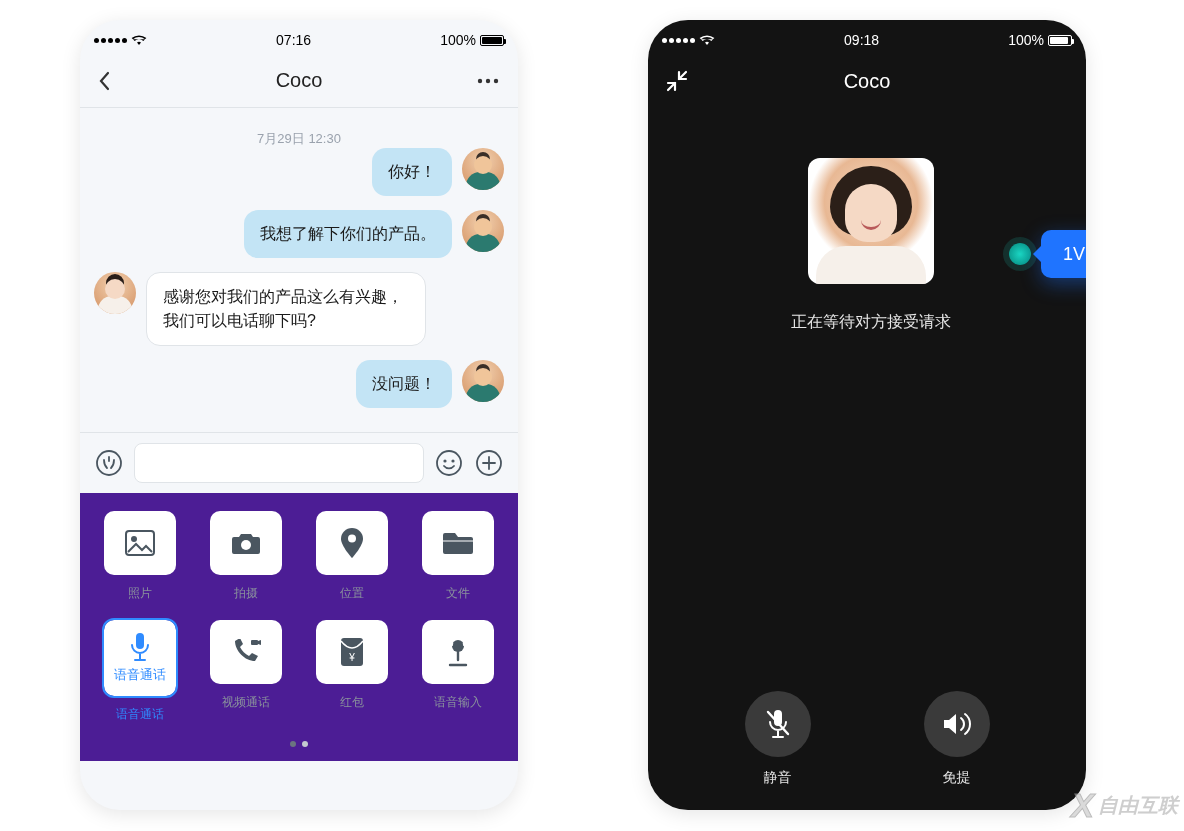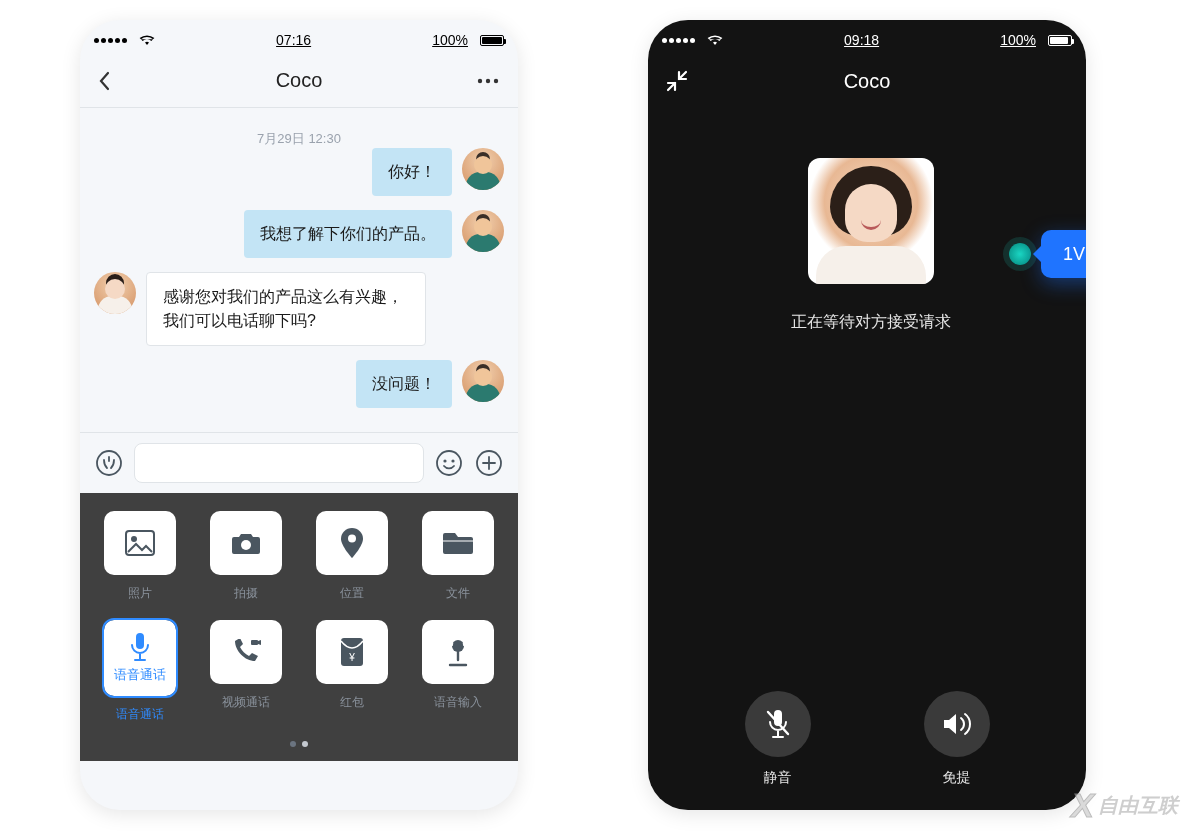--- a/index.html
+++ b/index.html
@@ -26,23 +26,22 @@
 
   
   .status-bar {
     height: 34px;
     display: flex;
     align-items: center;
     justify-content: space-between;
     padding: 6px 14px 0;
     font-size: 14px;
     font-weight: 500;
-    text-decoration: underline;
-  }
-  .status-left, .status-right { display: flex; align-items: center; gap: 12px; }
+  }
+  .status-left, .status-right { display: flex; align-items: center; gap: 4px; }
   .dots { display: flex; gap: 2px; }
   .dot { width: 5px; height: 5px; border-radius: 50%; background: #000; }
   .phone.dark .dot { background: #fff; }
   .battery-body {
     width: 24px; height: 11px; border: 1px solid #000; border-radius: 2px;
     position: relative; display: inline-block; vertical-align: middle;
   }
   .battery-body::after {
     content: ""; position: absolute; right: -3px; top: 3px;
     width: 2px; height: 5px; background: #000; border-radius: 0 1px 1px 0;
@@ -86,40 +85,40 @@
   .avatar.female::after {
     content: ""; position: absolute; left: 50%; top: 16%; transform: translateX(-50%);
     width: 20px; height: 20px; background: #f5d9c5; border-radius: 50%;
     box-shadow: 0 -6px 0 -1px #2a1e18;
   }
   .avatar.female::before {
     content: ""; position: absolute; left: 50%; bottom: -4px; transform: translateX(-50%);
     width: 34px; height: 22px; background: #f6f0ea; border-radius: 14px 14px 0 0;
   }
   .bubble {
-    max-width: 280px; padding: 12px 16px; border-radius: 4px; font-size: 16px; line-height: 1.5;
+    max-width: 280px; padding: 12px 16px; border-radius: 14px; font-size: 16px; line-height: 1.5;
   }
   .bubble.out { background: #c3e4f5; color: #1a1a1a; margin-right: 10px; }
   .bubble.in  { background: #ffffff; color: #1a1a1a; margin-left: 10px; border: 1px solid #e0e4e8; }
 
   
   .input-bar {
     display: flex; align-items: center; gap: 10px; padding: 10px 14px;
     border-top: 1px solid #e0e4e8; background: #f5f7fa;
   }
   .input-field {
     flex: 1; height: 40px; background: #fff; border: 1px solid #e0e4e8; border-radius: 8px;
   }
   .round-icon-btn {
     width: 30px; height: 30px; display: flex; align-items: center; justify-content: center;
     color: #4a5660;
   }
 
   
-  .panel { background: #404040; padding: 18px 16px 10px; }
+  .panel { background: #4c1d95; padding: 18px 16px 10px; }
   .grid { display: grid; grid-template-columns: repeat(4, 1fr); gap: 18px 18px; }
   .tile { display: flex; flex-direction: column; align-items: center; gap: 10px; }
   .tile-box {
     width: 72px; height: 64px; background: #fff; border-radius: 10px;
     display: flex; align-items: center; justify-content: center; color: #4a5660;
   }
   .tile-label { font-size: 12px; color: #8a929c; }
   .tile.selected .tile-box { outline: 2px solid #2f8bff; }
   .tile.selected, .tile.selected .tile-label { color: #2f8bff; }
   .tile.selected .tile-box { color: #2f8bff; }

